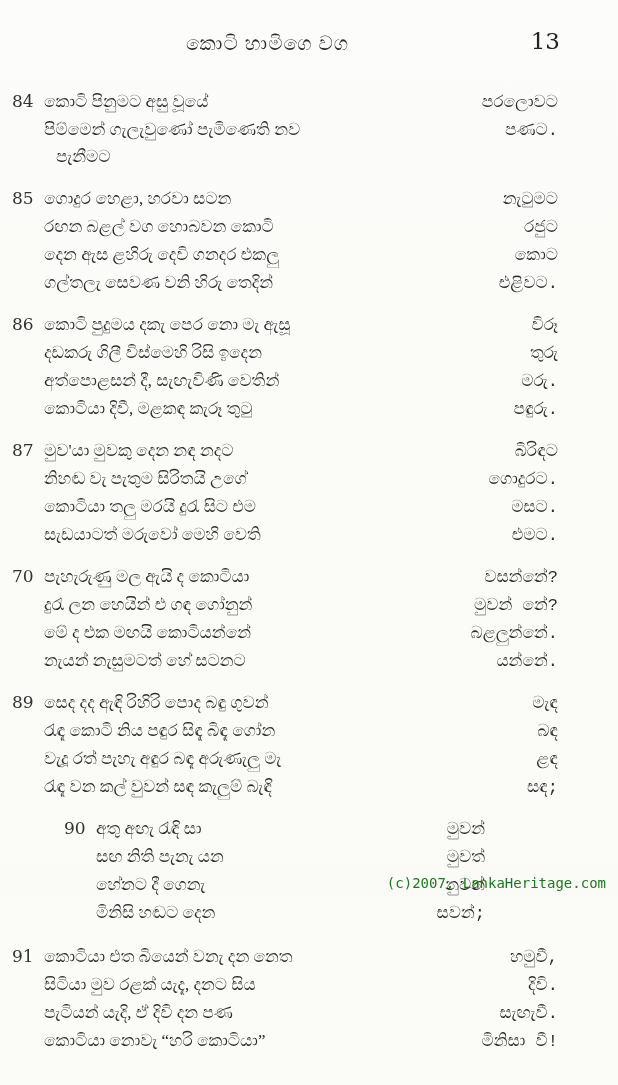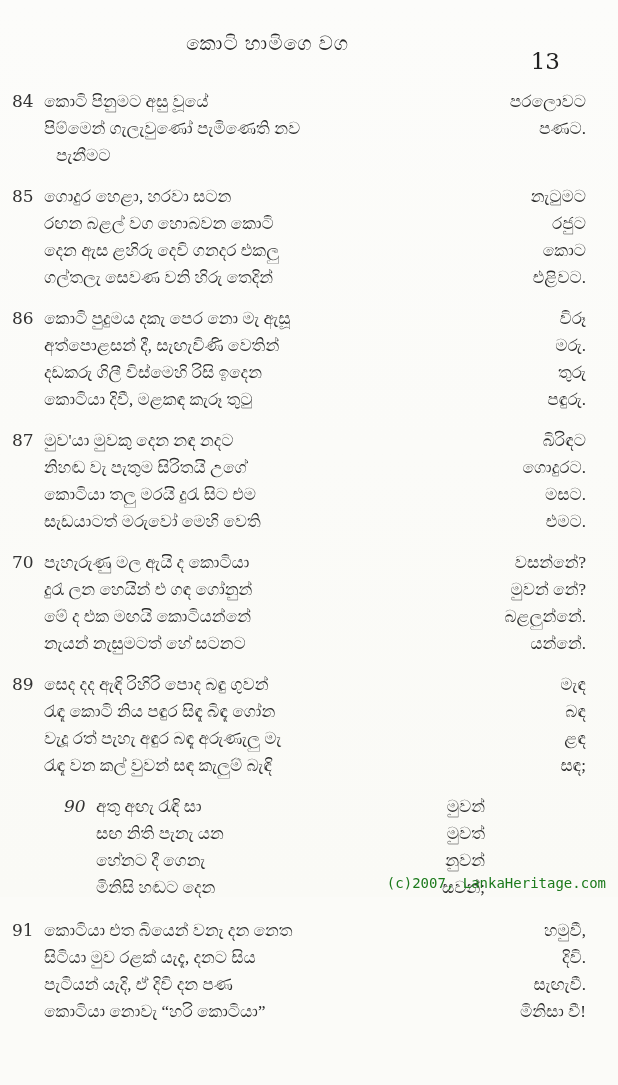--- a/index.html
+++ b/index.html
@@ -16,37 +16,37 @@
     background: linear-gradient(180deg, #fcfcfa 0%, #fafaf6 100%);
   }
   .header { position: relative; height: 88px; }
   .title {
     position: absolute; left: 186px; top: 32px;
     font-size: 20px; letter-spacing: 1px; color: #2a2a2a;
   }
   .page-number {
     position: absolute; right: 58px; top: 28px;
     font-family: "DejaVu Serif", serif;
-    font-size: 23px; color: #222; margin-top: 20px;
+    font-size: 23px; color: #222;
   }
   .stanza { display: flex; margin-bottom: 14px; }
   .stanza-num {
     width: 32px; margin-left: 12px; flex: none;
     font-family: "DejaVu Serif", serif;
     font-size: 17px; color: #333; line-height: 27px;
   }
-  .stanza-body { flex: 1; margin-right: 32px; }
+  .stanza-body { flex: 1; margin-right: 60px; }
   .line {
     display: flex; justify-content: space-between; align-items: baseline;
     line-height: 27px; font-size: 17px; white-space: nowrap;
   }
   .line-text { color: #2d2d2d; }
-  .line-rhyme { color: #2d2d2d; text-align: center; padding-left: 12px; }
+  .line-rhyme { color: #2d2d2d; text-align: center; padding-left: 12px; font-family: Liberation Mono, monospace; }
   .stanza.indented { margin-bottom: 16px; }
-  .stanza.indented .stanza-num { margin-left: 64px; font-style: italic; }
+  .stanza.indented .stanza-num { margin-left: 64px; }
   .stanza.indented .stanza-body { margin-right: 133px; }
   .footer {
     position: absolute; right: 12px; bottom: 6px;
     font-family: "DejaVu Sans Mono", monospace;
     font-weight: normal; font-size: 14px; color: #1c7a1c;
   }
 </style>
 </head>
 <body>
 
@@ -97,28 +97,28 @@
   </div>
 
   <div class="stanza">
     <div class="stanza-num">86</div>
     <div class="stanza-body">
       <div class="line">
           <span class="line-text">කොටි පුදුමය දකැ පෙර නො මැ ඇසූ</span>
           <span class="line-rhyme">විරූ</span>
         </div>
       <div class="line">
+          <span class="line-text">දඩකරු ගිලී විස්මෙහි රිසි ඉදෙන</span>
+          <span class="line-rhyme">තුරු</span>
+        </div>
+      <div class="line">
           <span class="line-text">අත්පොළසන් දී, සැඟැවිණි වෙතින්</span>
           <span class="line-rhyme">මරු.</span>
         </div>
       <div class="line">
-          <span class="line-text">දඩකරු ගිලී විස්මෙහි රිසි ඉදෙන</span>
-          <span class="line-rhyme">තුරු</span>
-        </div>
-      <div class="line">
           <span class="line-text">කොටියා දිවී, මළකඳ කැරූ තුටු</span>
           <span class="line-rhyme">පඳුරු.</span>
         </div>
     </div>
   </div>
 
   <div class="stanza">
     <div class="stanza-num">87</div>
     <div class="stanza-body">
       <div class="line">

